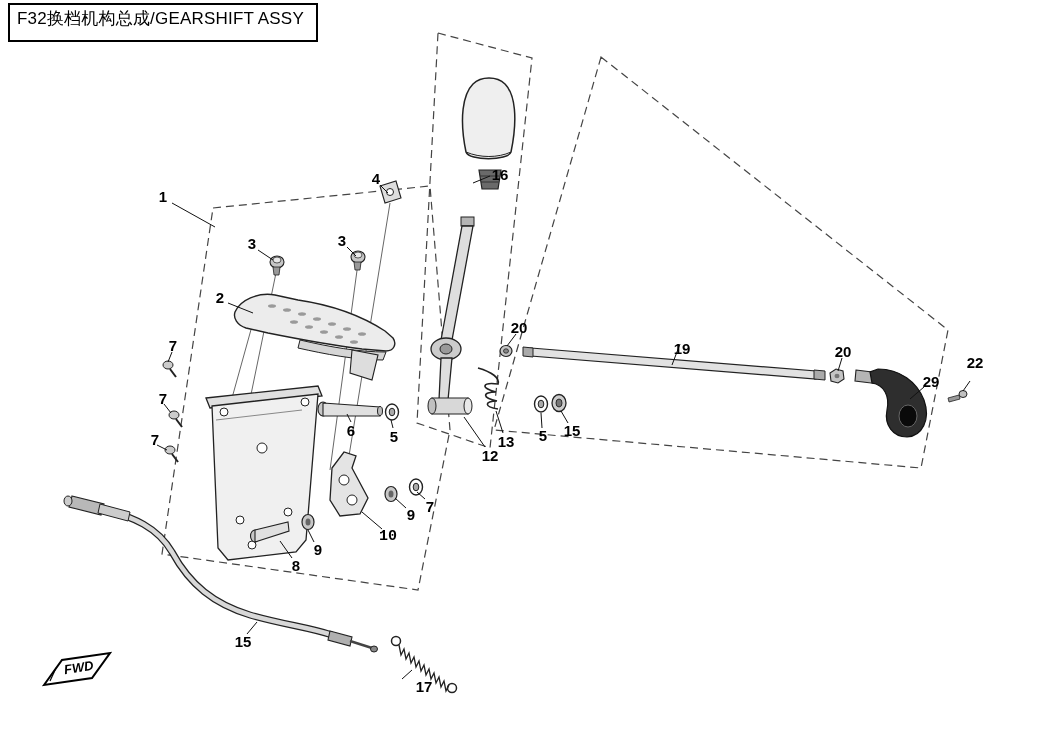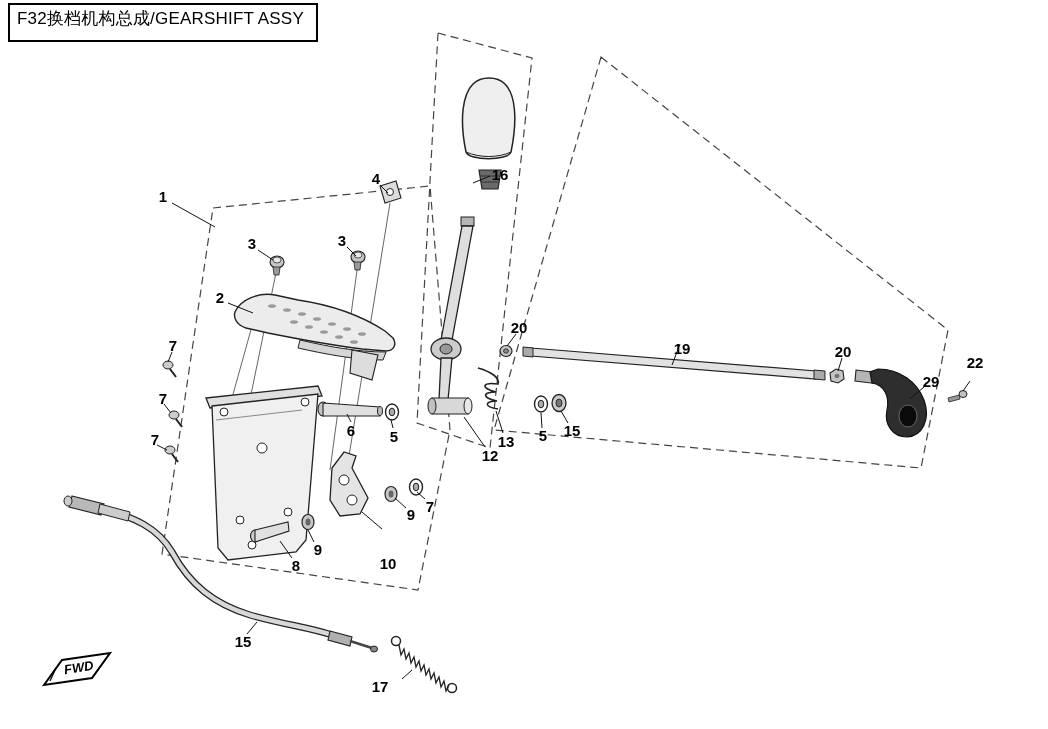--- a/index.html
+++ b/index.html
@@ -295,20 +295,20 @@
       <div class="callout" style="left: 163px; top: 398px;">7</div>
       <div class="callout" style="left: 155px; top: 439px;">7</div>
       <div class="callout" style="left: 351px; top: 430px;">6</div>
       <div class="callout" style="left: 394px; top: 436px;">5</div>
       <div class="callout" style="left: 490px; top: 455px;">12</div>
       <div class="callout" style="left: 506px; top: 441px;">13</div>
       <div class="callout" style="left: 543px; top: 435px;">5</div>
       <div class="callout" style="left: 572px; top: 430px;">15</div>
       <div class="callout" style="left: 296px; top: 565px;">8</div>
       <div class="callout" style="left: 318px; top: 549px;">9</div>
-      <div class="callout" style="left: 388px; top: 563px;">10</div>
+      <div class="callout" style="left: 388px; top: 536px; font-family: Liberation Mono, monospace;">10</div>
       <div class="callout" style="left: 411px; top: 514px;">9</div>
       <div class="callout" style="left: 430px; top: 506px;">7</div>
       <div class="callout" style="left: 243px; top: 641px;">15</div>
-      <div class="callout" style="left: 380px; top: 686px;">17</div>
+      <div class="callout" style="left: 424px; top: 686px;">17</div>
     </div>
 
 </div>
 
 </body></html>

